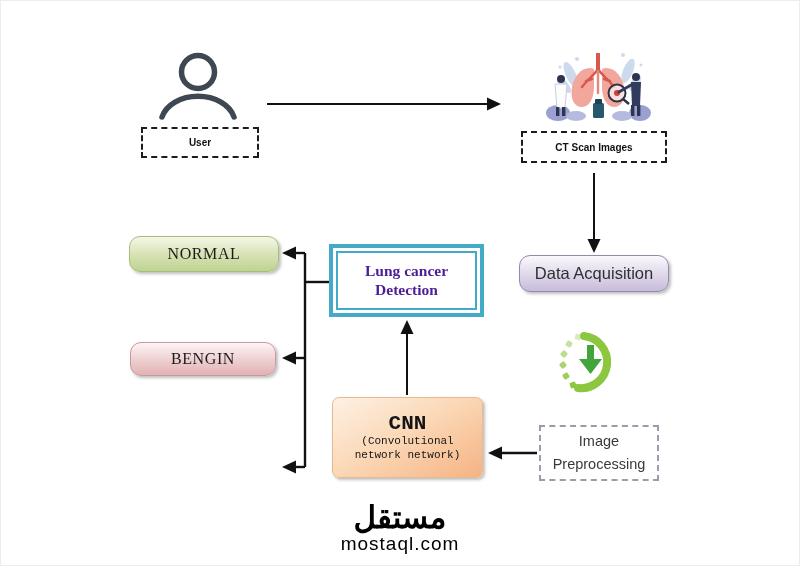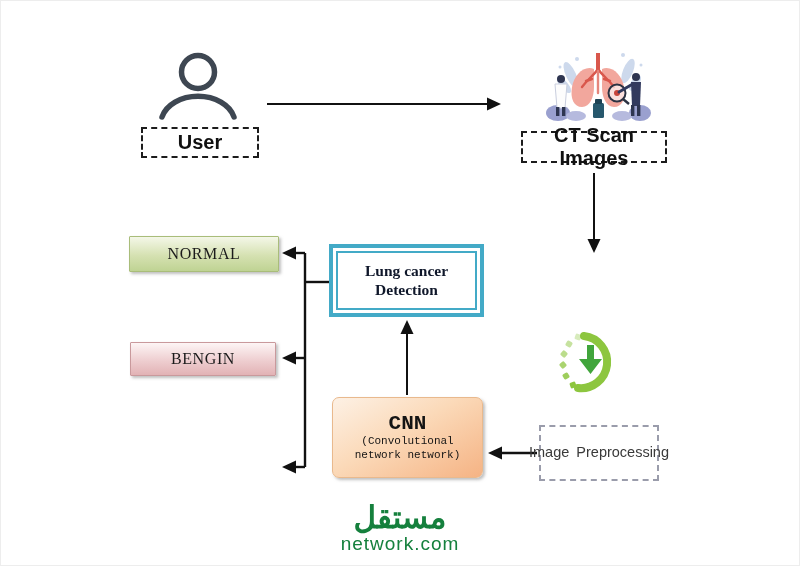--- a/index.html
+++ b/index.html
@@ -8,47 +8,47 @@
     border:1px solid #ededed;box-sizing:border-box;overflow:hidden;
     font-family:"Liberation Sans",sans-serif;
   }
   
   #arrows{position:absolute;left:0;top:0;width:800px;height:566px;z-index:1;}
   
   .node{position:absolute;display:flex;align-items:center;justify-content:center;
         box-sizing:border-box;z-index:2;text-align:center;}
   
   .dashed-black{border:2px dashed #1c1c1c;background:#fff;font-weight:bold;
-        font-size:20px;color:#111;}
+        font-size:10px;color:#111;}
   .dashed-gray{border:2px dashed #9a9cab;background:#fff;font-size:14.5px;color:#3a3a3a;}
   
-  .grad-box{border-radius:1px;box-shadow:2px 2px 3px rgba(130,130,130,.5);}
+  .grad-box{border-radius:11px;box-shadow:2px 2px 3px rgba(130,130,130,.5);}
   .box-normal{background:linear-gradient(#f4f7e8 0%,#d5e1b1 55%,#bfd393 100%);
         border:1px solid #a9bd7a;font-family:"Liberation Serif",serif;
         font-size:16px;letter-spacing:.6px;color:#1b1b1b;}
   .box-pink{background:linear-gradient(#fdf5f5 0%,#eeced0 55%,#e2b2b5 100%);
         border:1px solid #c9999c;color:#1b1b1b;}
   .serif-label{font-family:"Liberation Serif",serif;font-size:16px;letter-spacing:.6px;}
   .sans-label{font-family:"Liberation Sans",sans-serif;font-size:15px;letter-spacing:.4px;}
   .box-lavender{background:linear-gradient(#faf9fc 0%,#dcd3e8 60%,#c8bcda 100%);
         border:1px solid #928bb0;font-size:16.5px;color:#2f2f2f;}
   .box-cnn{background:linear-gradient(150deg,#fdf1e5 0%,#fbd9b8 45%,#f5b384 100%);
         border:1px solid #e9b98d;border-radius:7px;flex-direction:column;
         font-family:Liberation Mono, monospace;color:#141414;
         box-shadow:2px 2px 3px rgba(130,130,130,.5);}
   .cnn-title{font-size:21px;font-weight:bold;line-height:1.1;}
   .cnn-sub{font-size:11px;line-height:1.25;}
   
   .box-detect-outer{border:4px solid #43aac7;background:#fff;padding:3px;}
   .box-detect-inner{border:2px solid #43aac7;width:100%;height:100%;box-sizing:border-box;
         display:flex;flex-direction:column;align-items:center;justify-content:center;gap:1px;
-        font-family:"Liberation Serif",serif;font-weight:bold;font-size:15.5px;color:#0f172a;}
-  .preproc{gap:7px;line-height:1.1;}
-  
-  .watermark{position:absolute;left:0;right:0;text-align:center;z-index:0;color:#15803d;}
+        font-family:"Liberation Serif",serif;font-weight:bold;font-size:15.5px;color:#4c1d95;}
+  .preproc{flex-direction:column;gap:7px;line-height:1.1;}
+  
+  .watermark{position:absolute;left:0;right:0;text-align:center;z-index:0;color:#000000;}
   .wm-ar{top:498px;font-size:31px;font-weight:bold;}
   .wm-en{top:532px;font-size:19px;letter-spacing:1px;}
   .icon-wrap{position:absolute;z-index:2;}
 </style>
 </head>
 <body>
 
 <div id="stage">
 
   <svg id="arrows" viewBox="0 0 800 566">
@@ -163,20 +163,23 @@
         <rect x="47" y="60" width="11" height="15" rx="1.5" fill="#27586d"></rect>
         <rect x="49" y="56" width="7" height="5" rx="1" fill="#1d4254"></rect>
       </g>
     </svg>
   </div>
 
   <div class="node dashed-black" style="left:520px;top:130px;width:146px;height:32px;">
     <span>CT Scan Images</span>
   </div>
 
+  <div class="node grad-box box-lavender" style="left:518px;top:254px;width:150px;height:37px;">
+    <span>Data Acquisition</span>
+  </div>
 
   <div class="icon-wrap" style="left:556px;top:327px;width:66px;height:70px;">
     <svg width="66" height="70" viewBox="0 0 66 70">
 
       <path d="M27,8 A26,26 0 1 1 21,60" fill="none" stroke="#8dc63f" stroke-width="8" stroke-linecap="round"></path>
 
       <g fill="#8dc63f">
         <rect x="18" y="6" width="6" height="6" rx="1.5" opacity=".35" transform="rotate(20 21 9)"></rect>
         <rect x="9" y="13" width="6" height="6" rx="1.5" opacity=".5" transform="rotate(30 12 16)"></rect>
         <rect x="4" y="23" width="6" height="6" rx="1.5" opacity=".6" transform="rotate(40 7 26)"></rect>
@@ -210,15 +213,15 @@
   <div class="node grad-box box-normal" style="left:128px;top:235px;width:150px;height:36px;">
     <span>NORMAL</span>
   </div>
 
   <div class="node grad-box box-pink serif-label" style="left:129px;top:341px;width:146px;height:34px;">
     <span>BENGIN</span>
   </div>
 
 
   <div class="watermark wm-ar">مستقل</div>
-  <div class="watermark wm-en">network.com</div>
+  <div class="watermark wm-en">mostaql.com</div>
 
 </div>
 
 </body></html>

